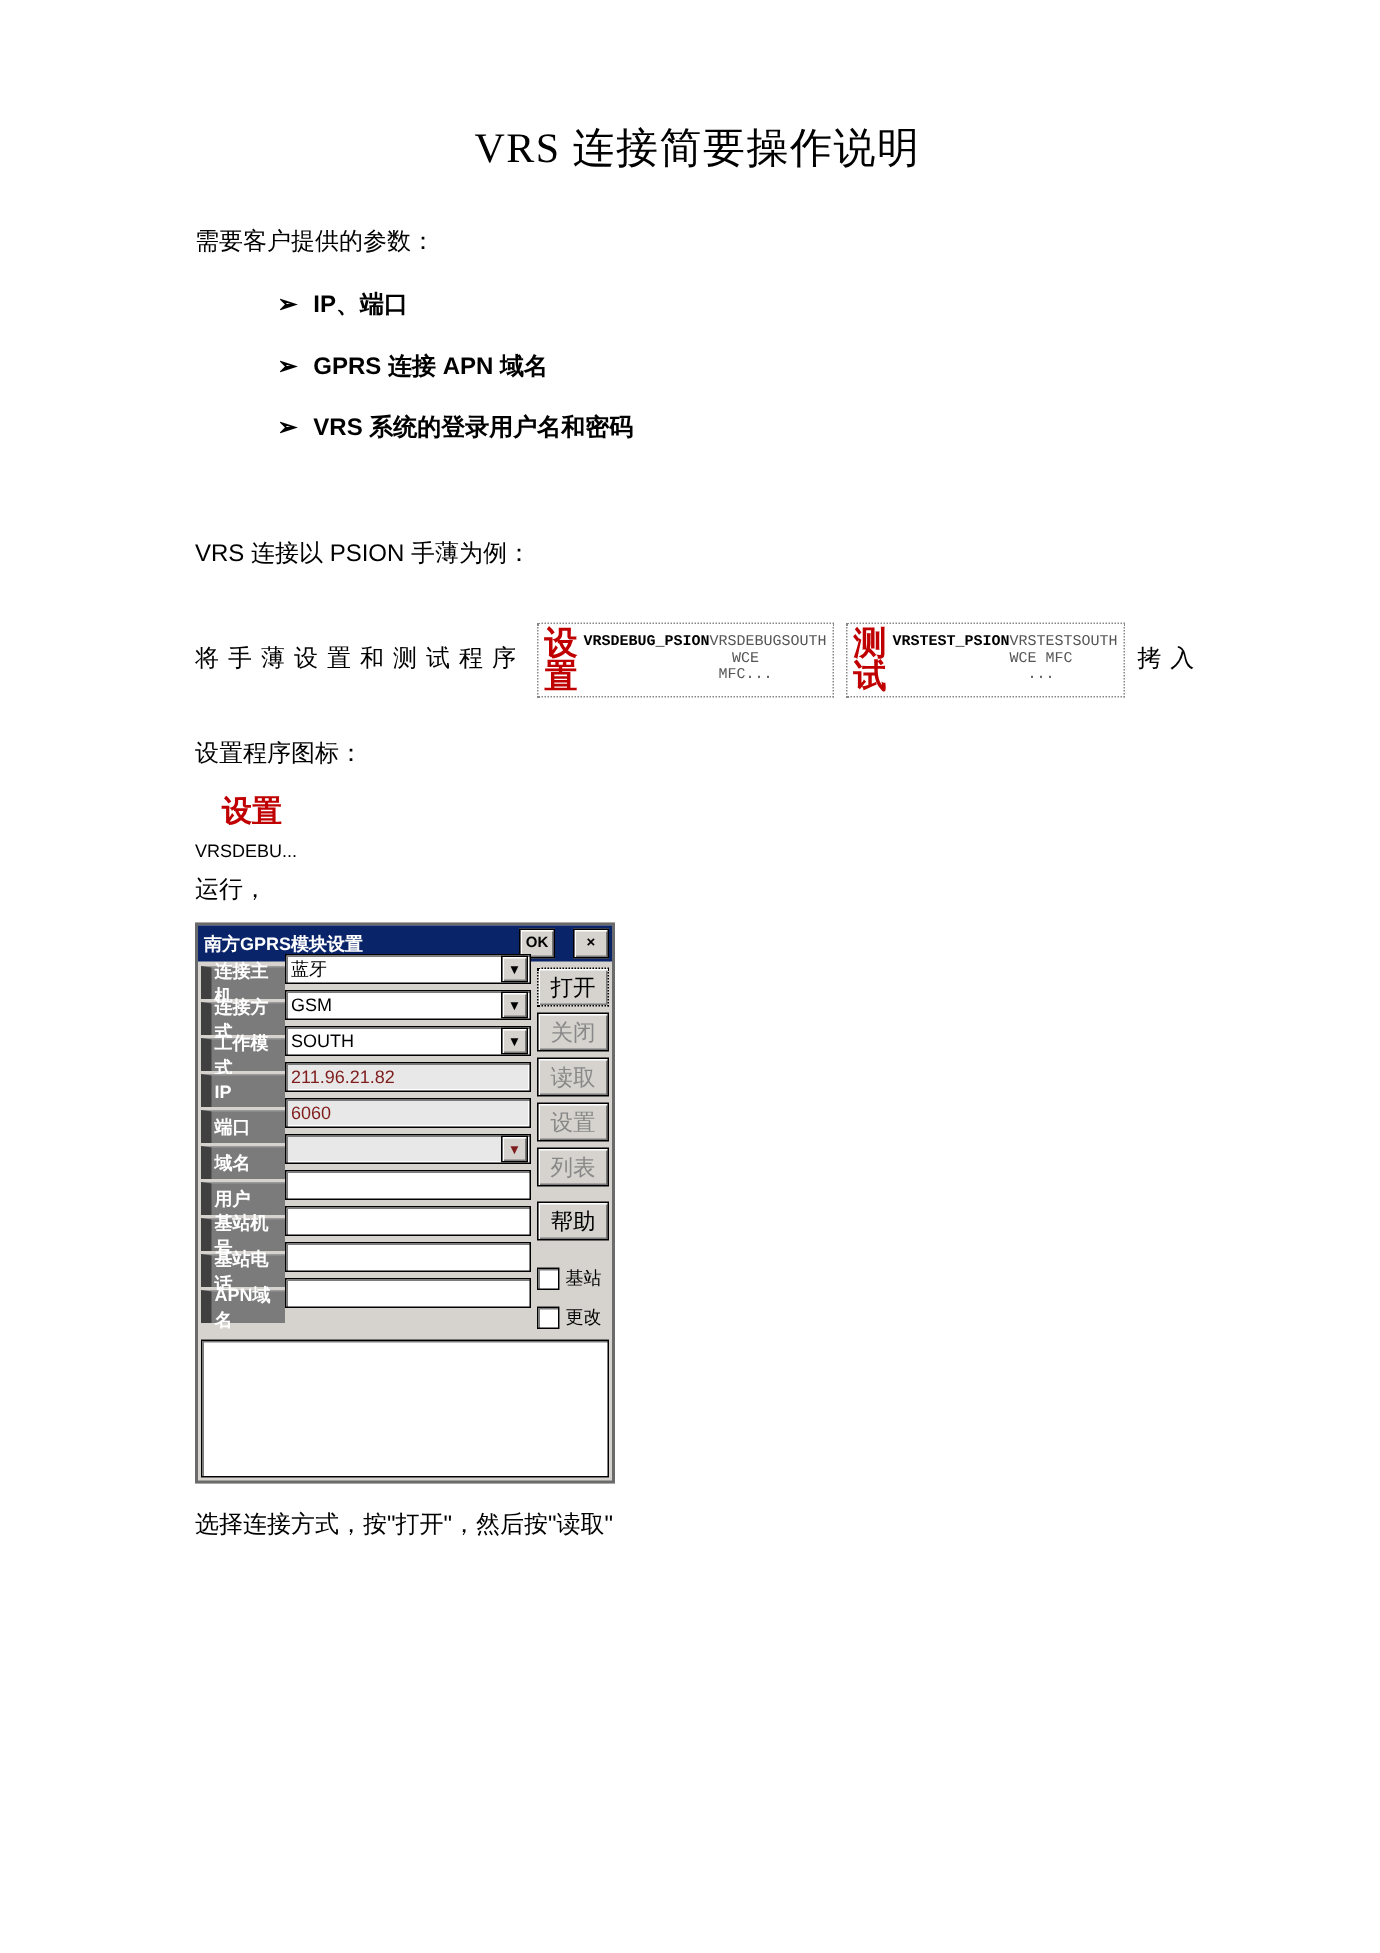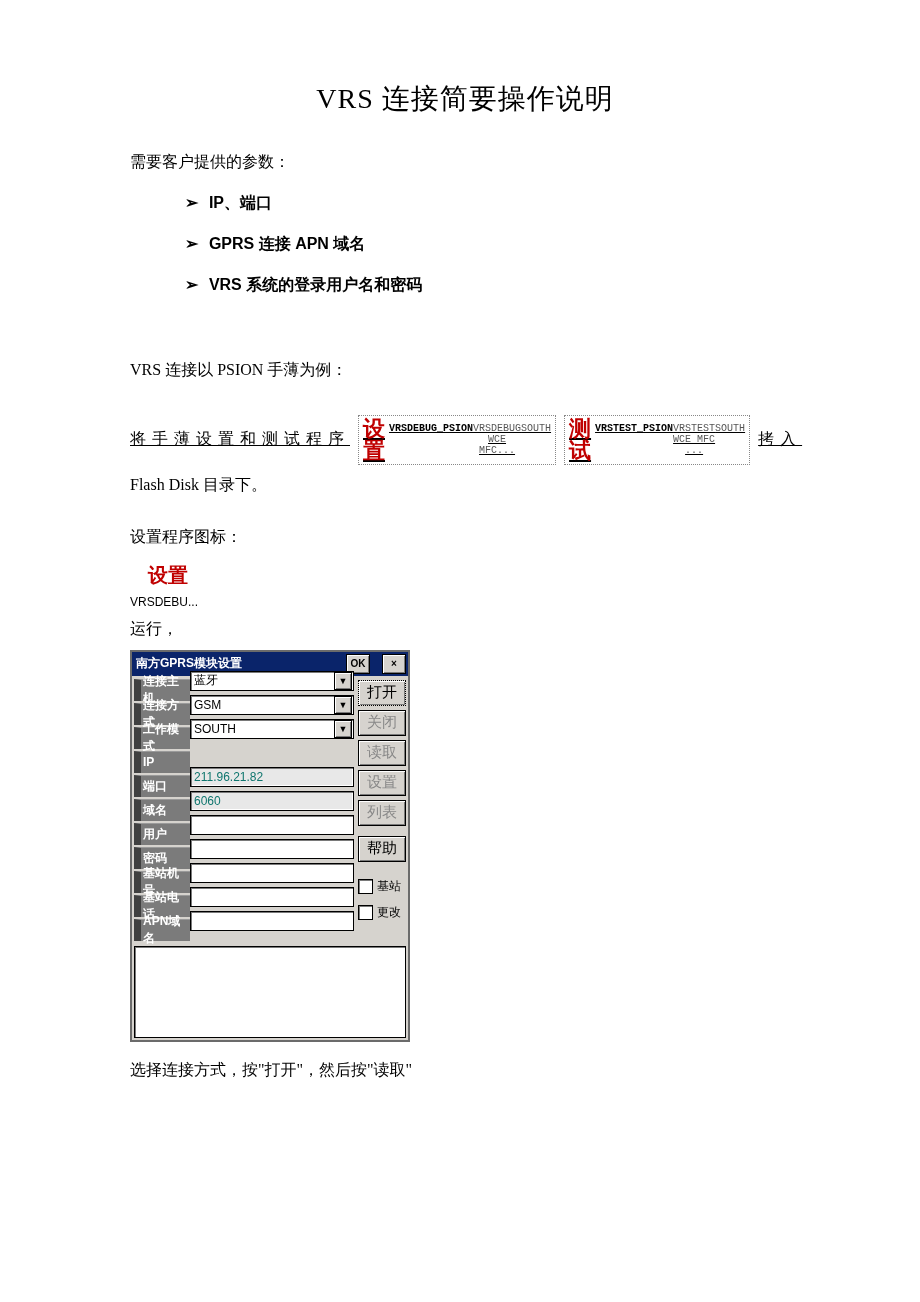--- a/index.html
+++ b/index.html
@@ -19,21 +19,21 @@
   }
   h1 {
     font-family: "SimSun", serif;
     font-weight: normal;
     font-size: 28px;
     text-align: center;
     margin: 0 0 30px 0;
     letter-spacing: 1px;
   }
   .para {
-    font-family: Liberation Serif, serif;
+    font-family: Liberation Sans, sans-serif;
     font-size: 16px;
     margin: 6px 0;
     line-height: 1.8;
   }
   ul.req {
     list-style: none;
     padding: 0;
     margin: 0 0 50px 0;
   }
   ul.req li {
@@ -194,23 +194,22 @@
     box-shadow: inset 1px 1px 0 #7a7a7a, inset -1px -1px 0 #fff;
     padding: 0 3px;
     font-size: 12px;
     display: flex;
     align-items: center;
     color: #000;
     box-sizing: border-box;
     height: 20px;
   }
   .txt.disabled, .combo.disabled {
-    color: #0f766e;
+    color: #7f1d1d;
     background: #e8e8e8;
-    margin-top: 24px;
   }
   .combo .caret-btn {
     margin-left: auto;
     width: 16px;
     height: 16px;
     background: #d6d3ce;
     border: 1px solid #000;
     box-shadow: inset 1px 1px 0 #fff, inset -1px -1px 0 #7a7a7a;
     display: flex;
     align-items: center;
@@ -275,21 +274,21 @@
   <p class="para">需要客户提供的参数：</p>
 
   <ul class="req">
     <li><span class="chev">➢</span>&nbsp;&nbsp;<span>IP、端口</span></li>
     <li><span class="chev">➢</span>&nbsp;&nbsp;<span>GPRS 连接 APN 域名</span></li>
     <li><span class="chev">➢</span>&nbsp;&nbsp;<span>VRS 系统的登录用户名和密码</span></li>
   </ul>
 
   <p class="para">VRS 连接以 PSION 手薄为例：</p>
 
-  <div class="file-listing-row" style="margin-top:30px;text-decoration:underline;">
+  <div class="file-listing-row" style="margin-top:30px;">
     <span class="leading-text">将手薄设置和测试程序</span>
 
     <div class="file-card">
       <span class="big-label">设置</span>
       <span class="meta">
         <span class="line1">VRSDEBUG_PSION</span>
         <span class="line2">VRSDEBUG WCE MFC...</span>
         <span class="line3">SOUTH</span>
       </span>
     </div>
@@ -299,21 +298,20 @@
       <span class="meta">
         <span class="line1">VRSTEST_PSION</span>
         <span class="line2">VRSTEST WCE MFC ...</span>
         <span class="line3">SOUTH</span>
       </span>
     </div>
 
     <span class="trailing-text">拷入</span>
   </div>
 
-  <p class="para">Flash Disk 目录下。</p>
 
   <p class="para" style="margin-top:24px;">设置程序图标：</p>
 
   <div class="icon-block">
     <div class="icon-label">设置</div>
     <div class="icon-caption">VRSDEBU...</div>
   </div>
 
   <p class="para">运行，</p>
 
@@ -371,26 +369,20 @@
           <div class="lbl">域名</div>
           <div class="ctrl">
             <div class="combo disabled">
               <span></span>
               <span class="caret-btn">▼</span>
             </div>
           </div>
         </div>
         <div class="field-row">
           <div class="lbl">用户</div>
-          <div class="ctrl">
-              <div class="txt"></div>
-            </div>
-        </div>
-        <div class="field-row">
-          <div class="lbl">密码</div>
           <div class="ctrl">
               <div class="txt"></div>
             </div>
         </div>
         <div class="field-row">
           <div class="lbl">基站机号</div>
           <div class="ctrl">
               <div class="txt"></div>
             </div>
         </div>

